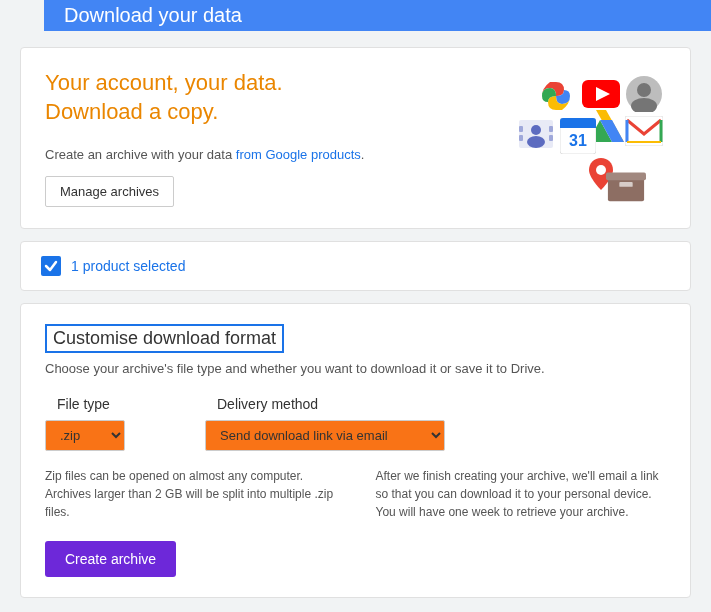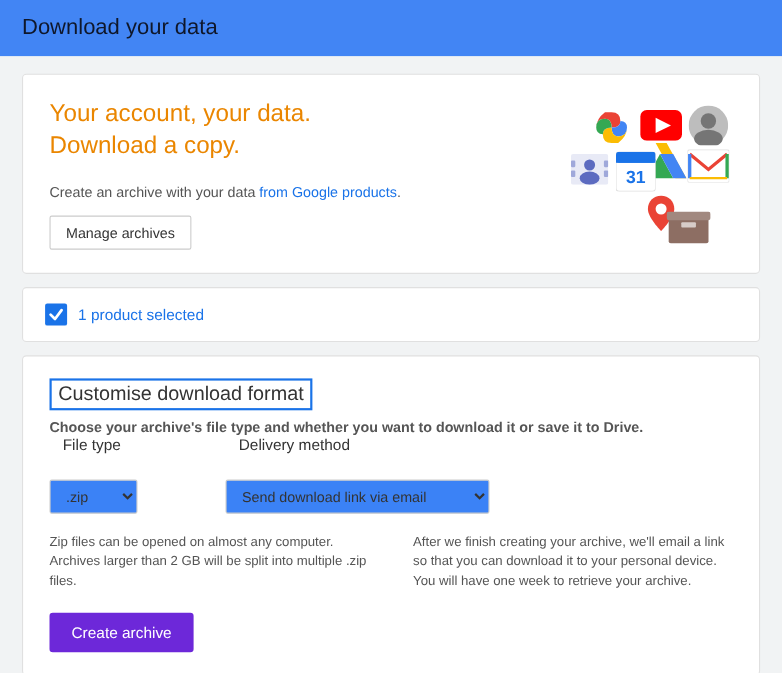--- a/index.html
+++ b/index.html
@@ -6,24 +6,25 @@
     body {
       font-family: Arial, sans-serif;
       background: #f1f3f4;
       width: 711px;
       min-height: 612px;
     }
 
     
     .header {
       background: #4285f4;
-      padding: 14px 20px;
-      color: #0f172a;
+      padding: 4px 20px;
+      color: #ffffff;
       font-size: 20px;
       font-weight: 400;
+      margin-left: 44px;
     }
 
     
     .content {
       padding: 16px 20px;
       display: flex;
       flex-direction: column;
       gap: 12px;
     }
 
@@ -132,48 +133,47 @@
       font-weight: 400;
       border: 2px solid #1a73e8;
       display: inline-block;
       padding: 2px 6px;
       margin-bottom: 8px;
     }
 
     .customise-subtitle {
       font-size: 13px;
       color: #555;
-      font-weight: bold;
+      margin-bottom: 20px;
     }
 
     .format-row {
       display: flex;
       gap: 80px;
       margin-bottom: 16px;
     }
 
     .format-group label {
       display: block;
       font-size: 14px;
       color: #333;
       font-weight: 500;
       margin-bottom: 8px;
       margin-left: 12px;
     }
 
     .format-group select {
       border: 1px solid #ccc;
-      background: #3b82f6;
+      background: #f97316;
       padding: 6px 10px;
       font-size: 13px;
       color: #333;
       cursor: pointer;
       border-radius: 2px;
       min-width: 80px;
-      margin-top: 16px;
     }
 
     .delivery-select {
       min-width: 240px !important;
     }
 
     .format-row-desc {
       display: flex;
       gap: 40px;
       margin-bottom: 20px;

